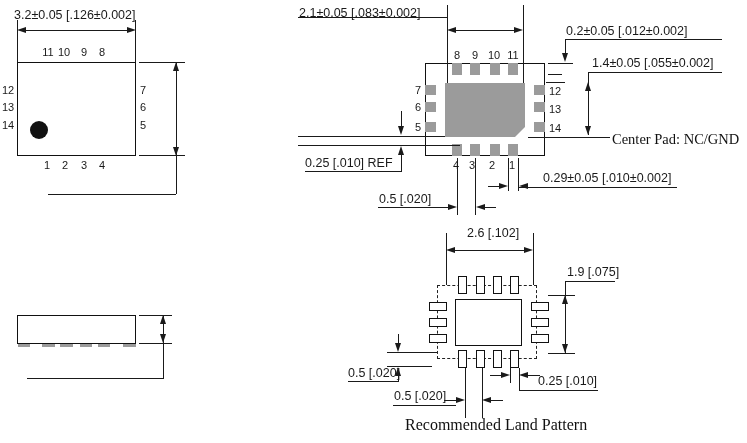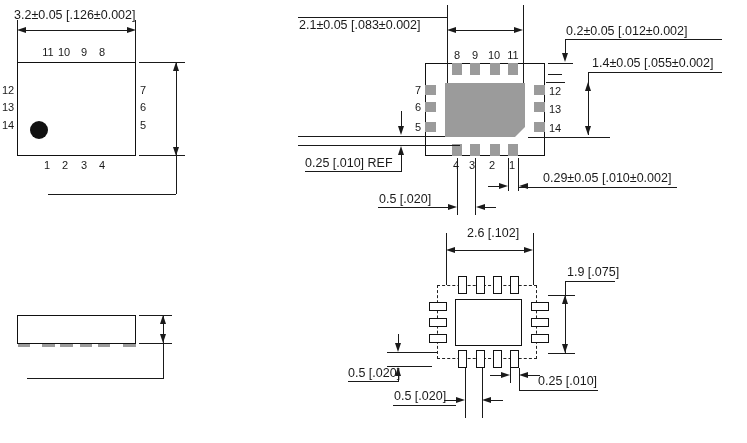--- a/index.html
+++ b/index.html
@@ -41,23 +41,24 @@
   <div class="pin r" style="left:2px;width:12px;top:101px">13</div>
   <div class="pin r" style="left:2px;width:12px;top:119px">14</div>
   <div class="pin" style="left:140px;top:84px">7</div>
   <div class="pin" style="left:140px;top:101px">6</div>
   <div class="pin" style="left:140px;top:119px">5</div>
   <div class="pin c" style="left:47px;top:159px">1</div>
   <div class="pin c" style="left:65px;top:159px">2</div>
   <div class="pin c" style="left:84px;top:159px">3</div>
   <div class="pin c" style="left:102px;top:159px">4</div>
 
-  <div class="lbl" style="left:299px;top:18px">2.1±0.05 [.083±0.002]</div>
+  <div class="lbl" style="left:299px;top:6px">2.1±0.05 [.083±0.002]</div>
   <div class="lbl" style="left:566px;top:24px">0.2±0.05 [.012±0.002]</div>
   <div class="lbl" style="left:592px;top:56px">1.4±0.05 [.055±0.002]</div>
+  <div class="slbl" style="left:612px;top:131px">Center Pad: NC/GND</div>
   <div class="lbl" style="left:305px;top:156px">0.25 [.010] REF</div>
   <div class="lbl" style="left:379px;top:192px">0.5 [.020]</div>
   <div class="lbl" style="left:543px;top:171px">0.29±0.05 [.010±0.002]</div>
   <div class="pin c" style="left:457px;top:49px">8</div>
   <div class="pin c" style="left:475px;top:49px">9</div>
   <div class="pin c" style="left:494px;top:49px">10</div>
   <div class="pin c" style="left:513px;top:49px">11</div>
   <div class="pin r" style="left:407px;width:14px;top:84px">7</div>
   <div class="pin r" style="left:407px;width:14px;top:101px">6</div>
   <div class="pin r" style="left:407px;width:14px;top:121px">5</div>
@@ -68,20 +69,21 @@
   <div class="pin c" style="left:472px;top:159px">3</div>
   <div class="pin c" style="left:492px;top:159px">2</div>
   <div class="pin c" style="left:512px;top:159px">1</div>
 
 
   <div class="lbl" style="left:467px;top:226px">2.6 [.102]</div>
   <div class="lbl" style="left:567px;top:265px">1.9 [.075]</div>
   <div class="lbl" style="left:348px;top:366px">0.5 [.020]</div>
   <div class="lbl" style="left:394px;top:389px">0.5 [.020]</div>
   <div class="lbl" style="left:538px;top:374px">0.25 [.010]</div>
+  <div class="slbl big" style="left:405px;top:417px">Recommended Land Pattern</div>
 <div class="rect" style="left: 17px; top: 62px; width: 119px; height: 94px;"></div>
     <div class="dot" style="left: 30px; top: 121px; width: 18px; height: 18px;"></div>
     <div class="ln" style="left: 26px; top: 30px; width: 101px; height: 1px;"></div>
     <div class="ah l" style="left: 17px; top: 27px;"></div>
     <div class="ah r" style="left: 127px; top: 27px;"></div>
     <div class="ln" style="left: 17px; top: 20px; width: 1px; height: 42px;"></div>
     <div class="ln" style="left: 135px; top: 20px; width: 1px; height: 42px;"></div>
     <div class="ln" style="left: 139px; top: 62px; width: 46px; height: 1px;"></div>
     <div class="ln" style="left: 139px; top: 155px; width: 46px; height: 1px;"></div>
     <div class="ln" style="left: 176px; top: 62px; width: 1px; height: 132px;"></div>

